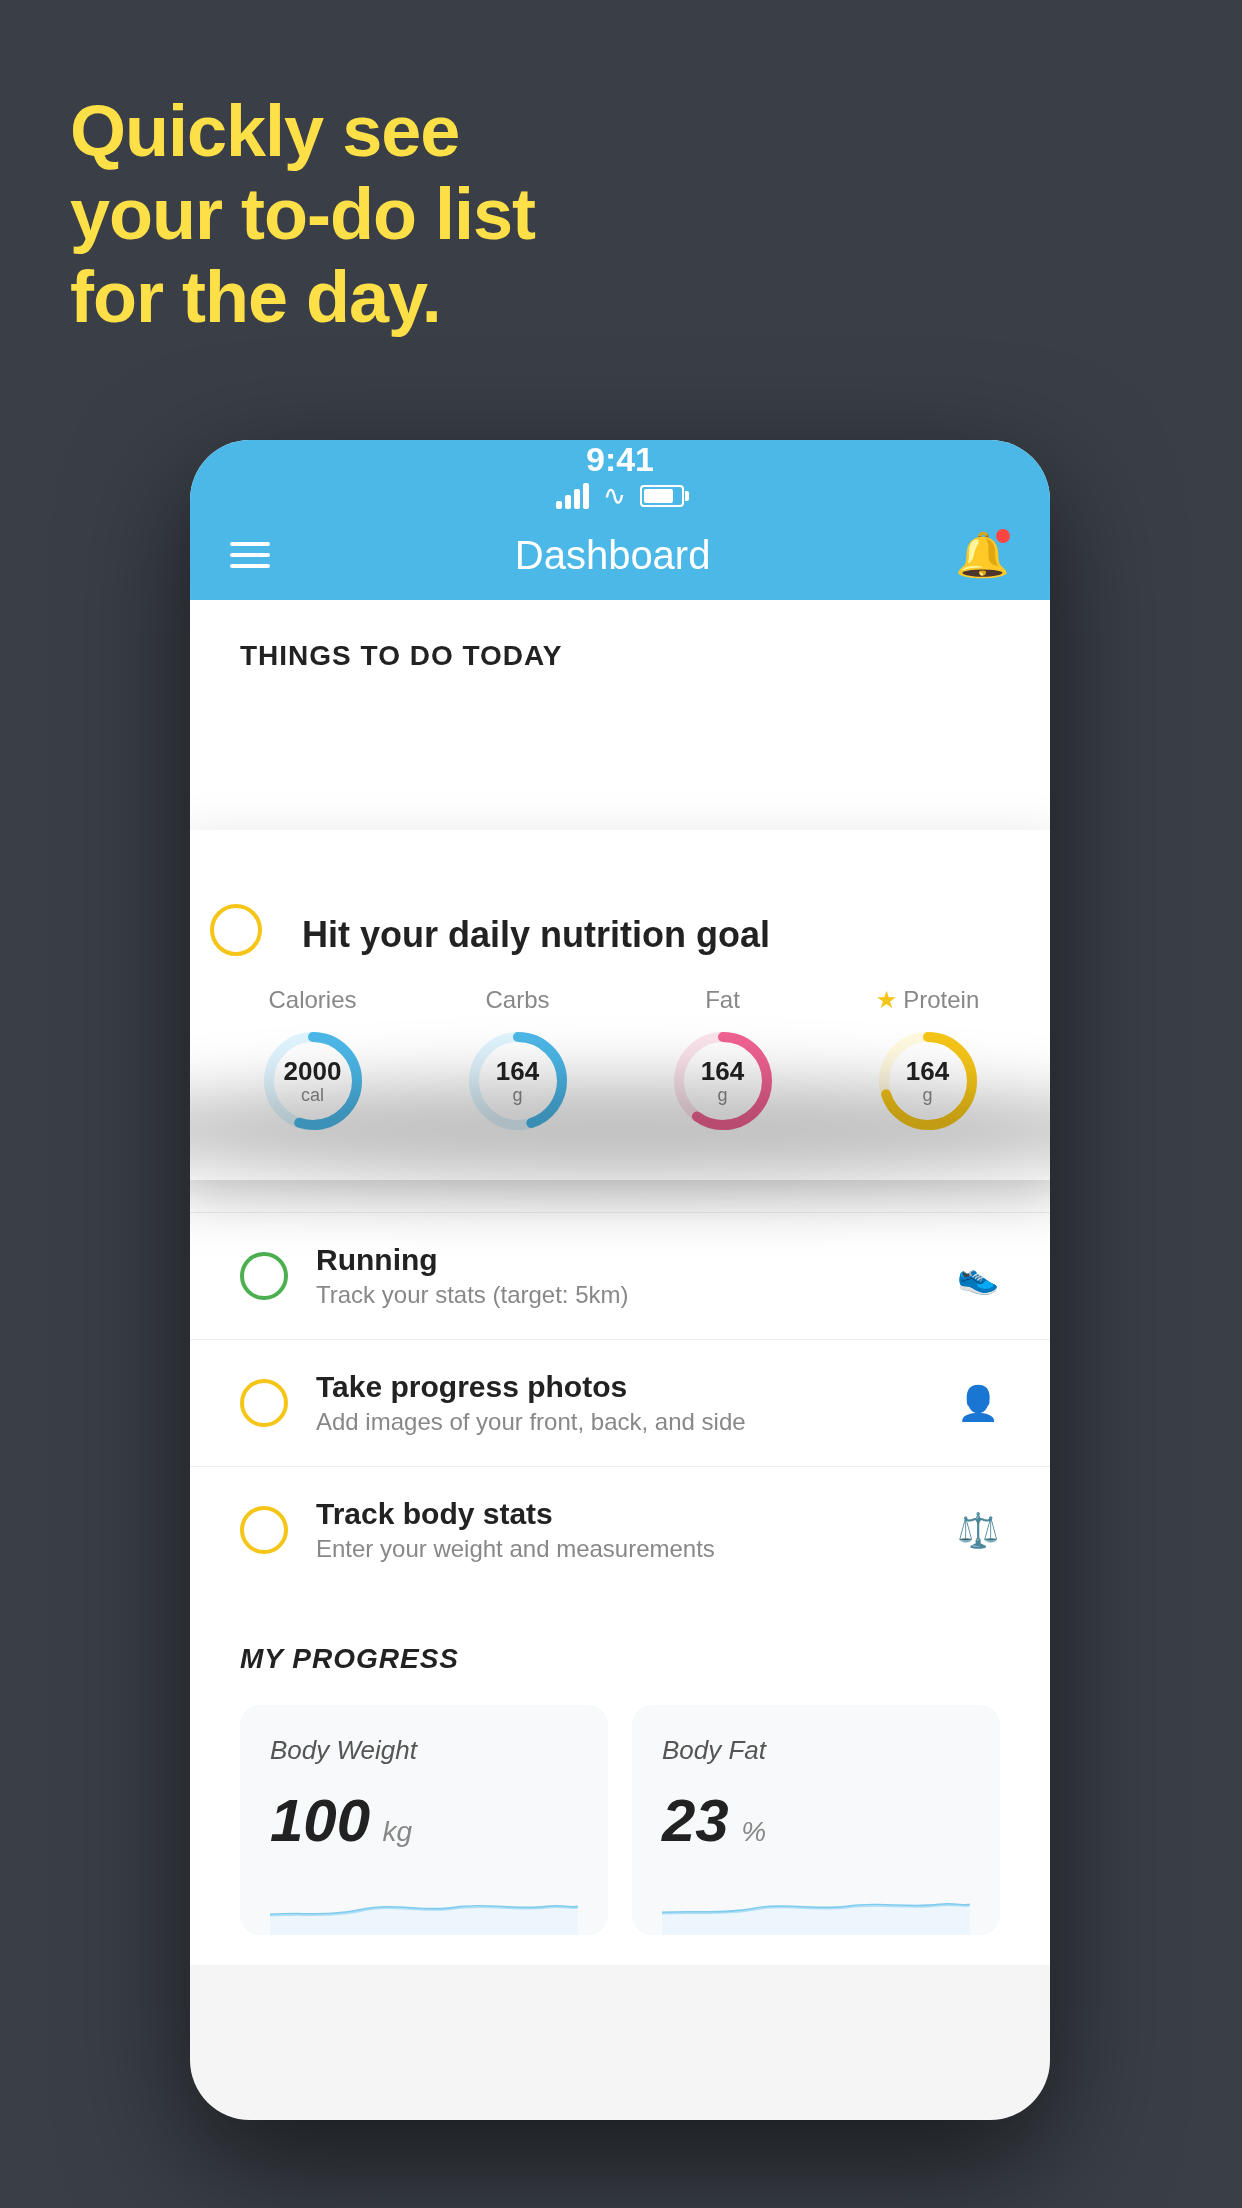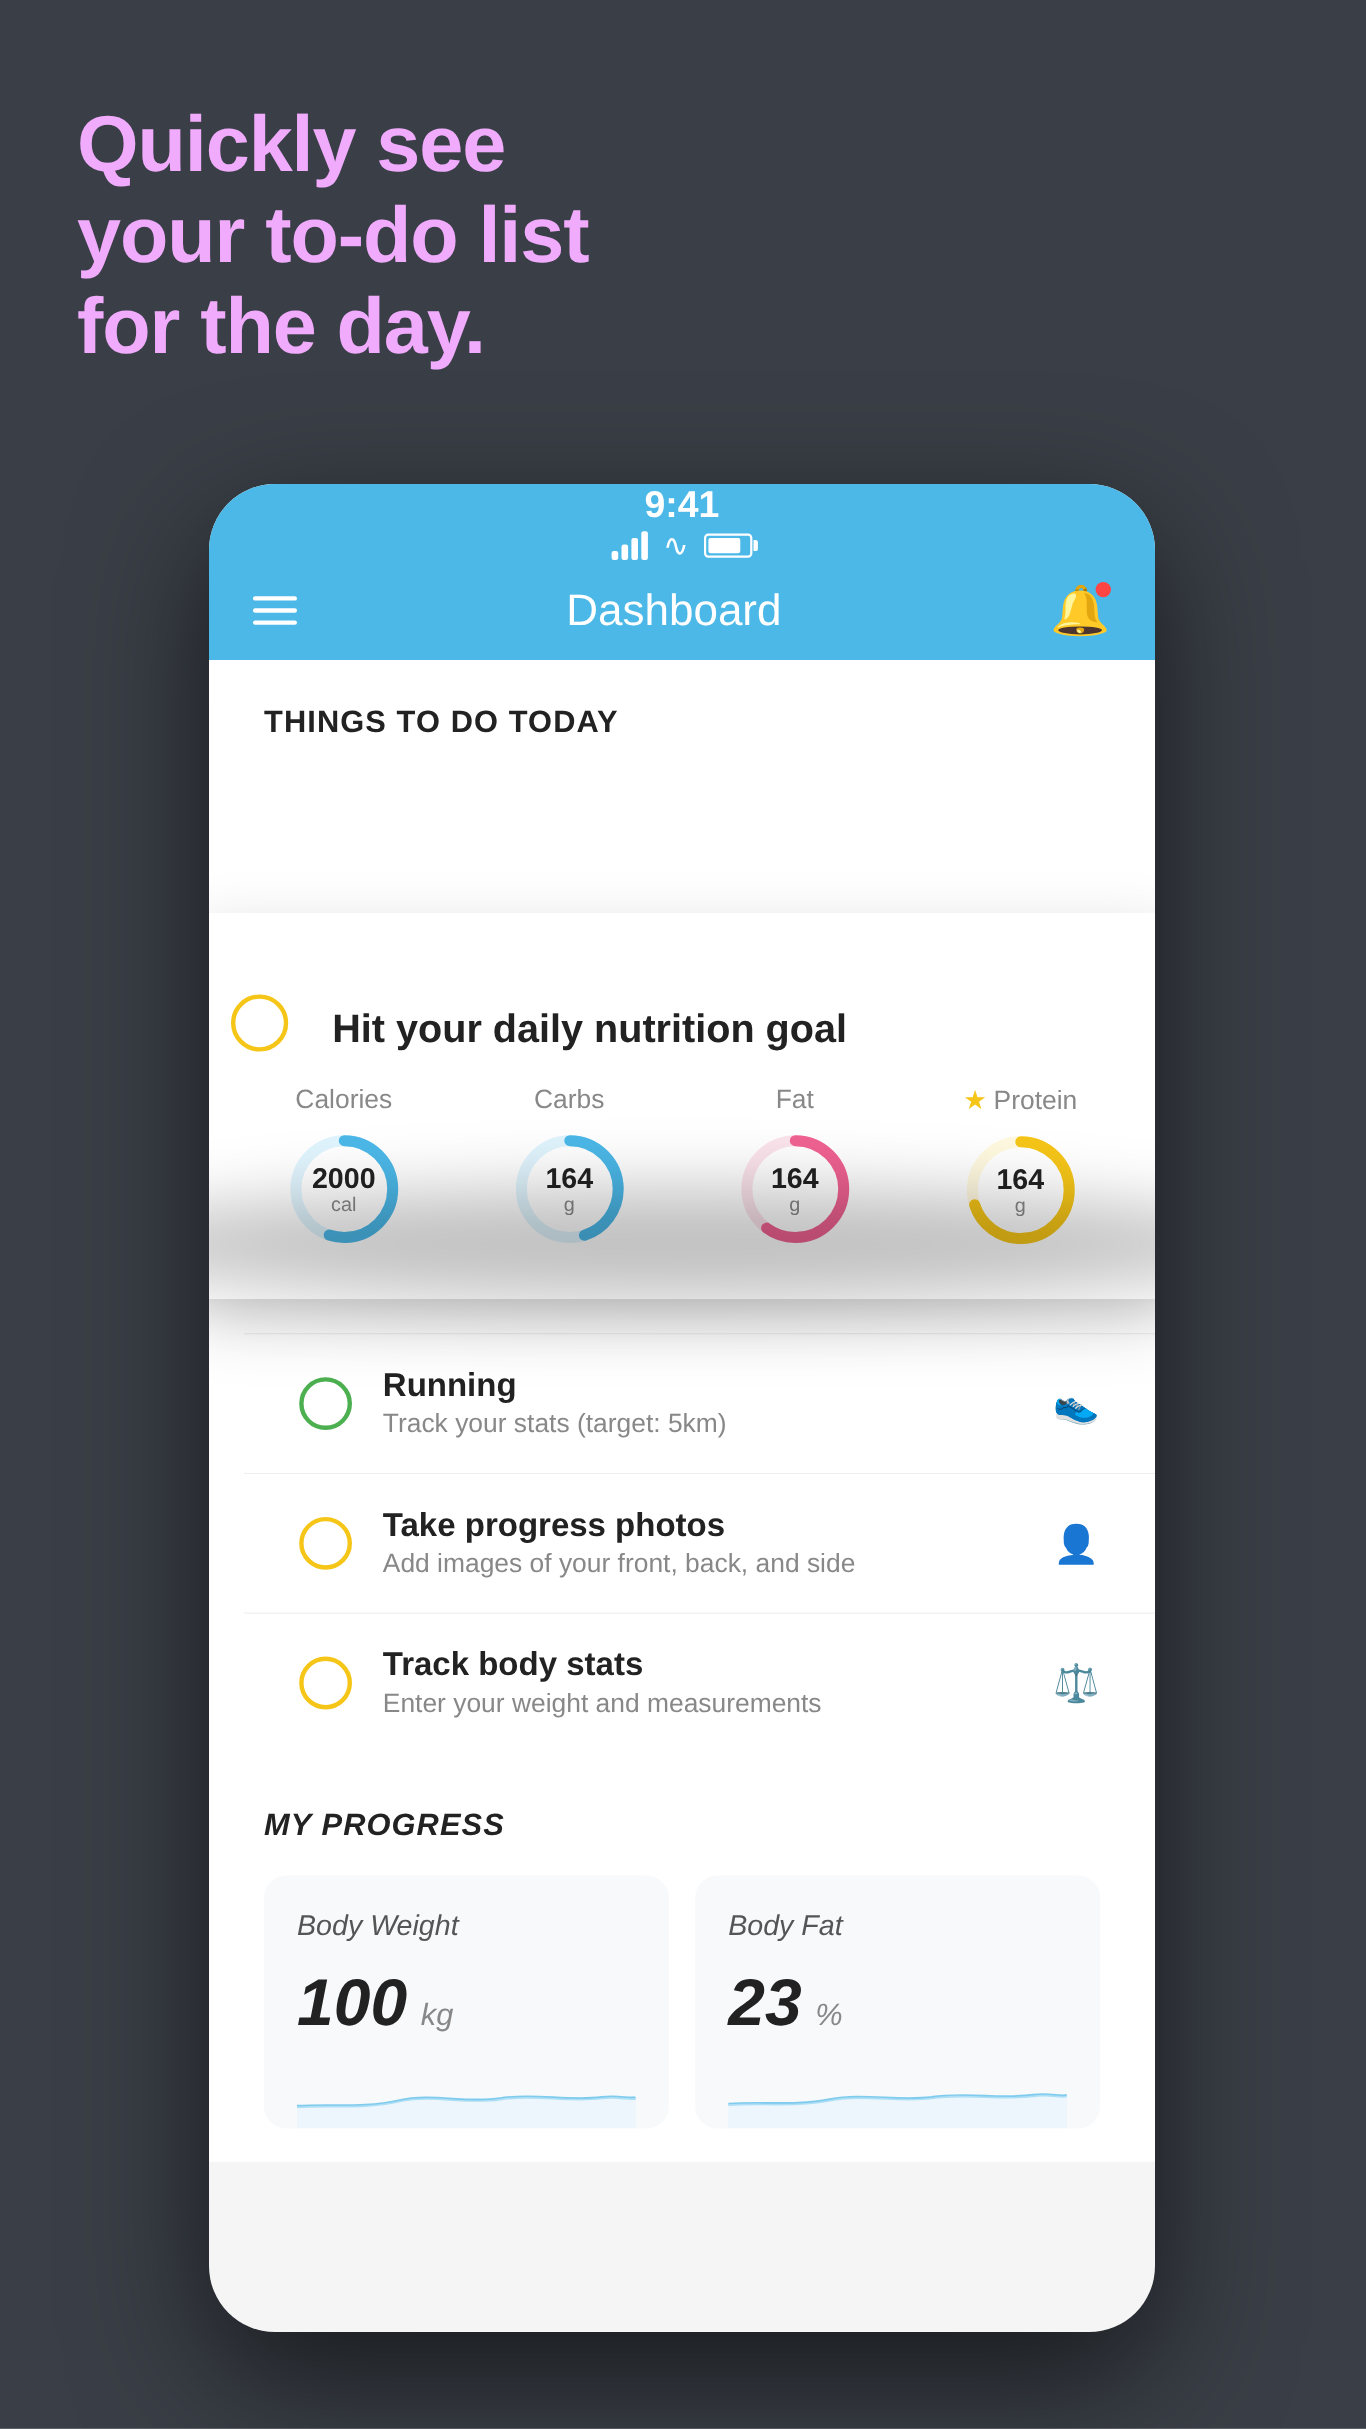--- a/index.html
+++ b/index.html
@@ -11,21 +11,21 @@
       font-family: -apple-system, 'Helvetica Neue', Arial, sans-serif;
       overflow: hidden;
       position: relative;
     }
 
     
     .headline {
       position: absolute;
       top: 90px;
       left: 70px;
-      color: #f0abfc;
+      color: #fde047;
       font-size: 72px;
       font-weight: 800;
       line-height: 1.15;
       letter-spacing: -1px;
     }
 
     
     .phone {
       position: absolute;
       top: 440px;
@@ -247,21 +247,20 @@
       gap: 6px;
       font-size: 24px;
       color: #888;
     }
     .star { color: #f5c518; font-size: 24px; }
 
     
     .todo-list {
       background: #fff;
       margin-top: 520px;
-      margin-left: 32px;
     }
     .todo-item {
       display: flex;
       align-items: center;
       padding: 30px 50px;
       border-top: 1px solid #eee;
       gap: 28px;
     }
     .todo-circle {
       width: 48px;

